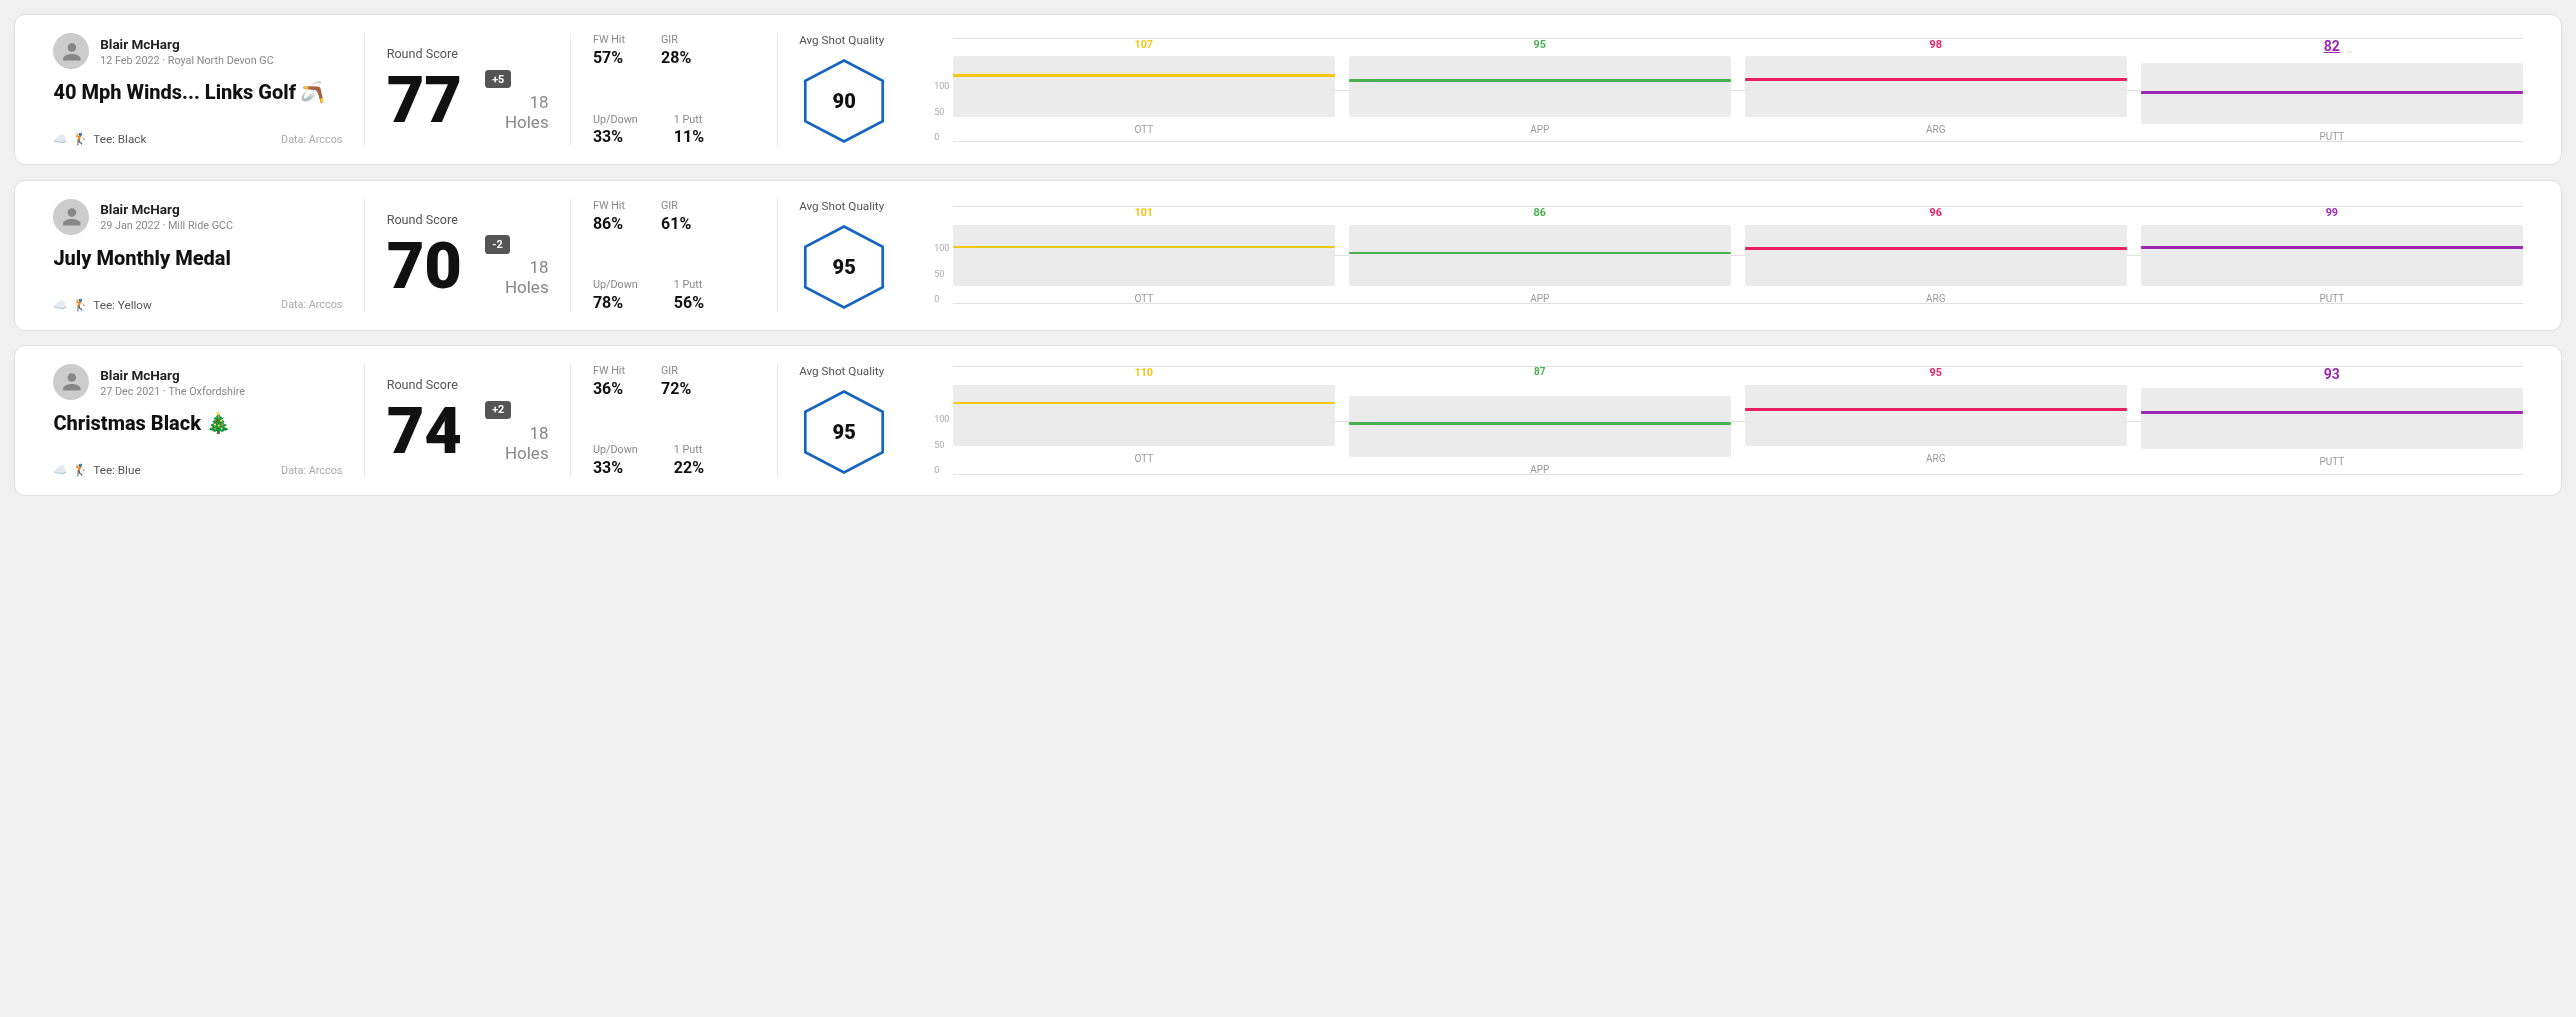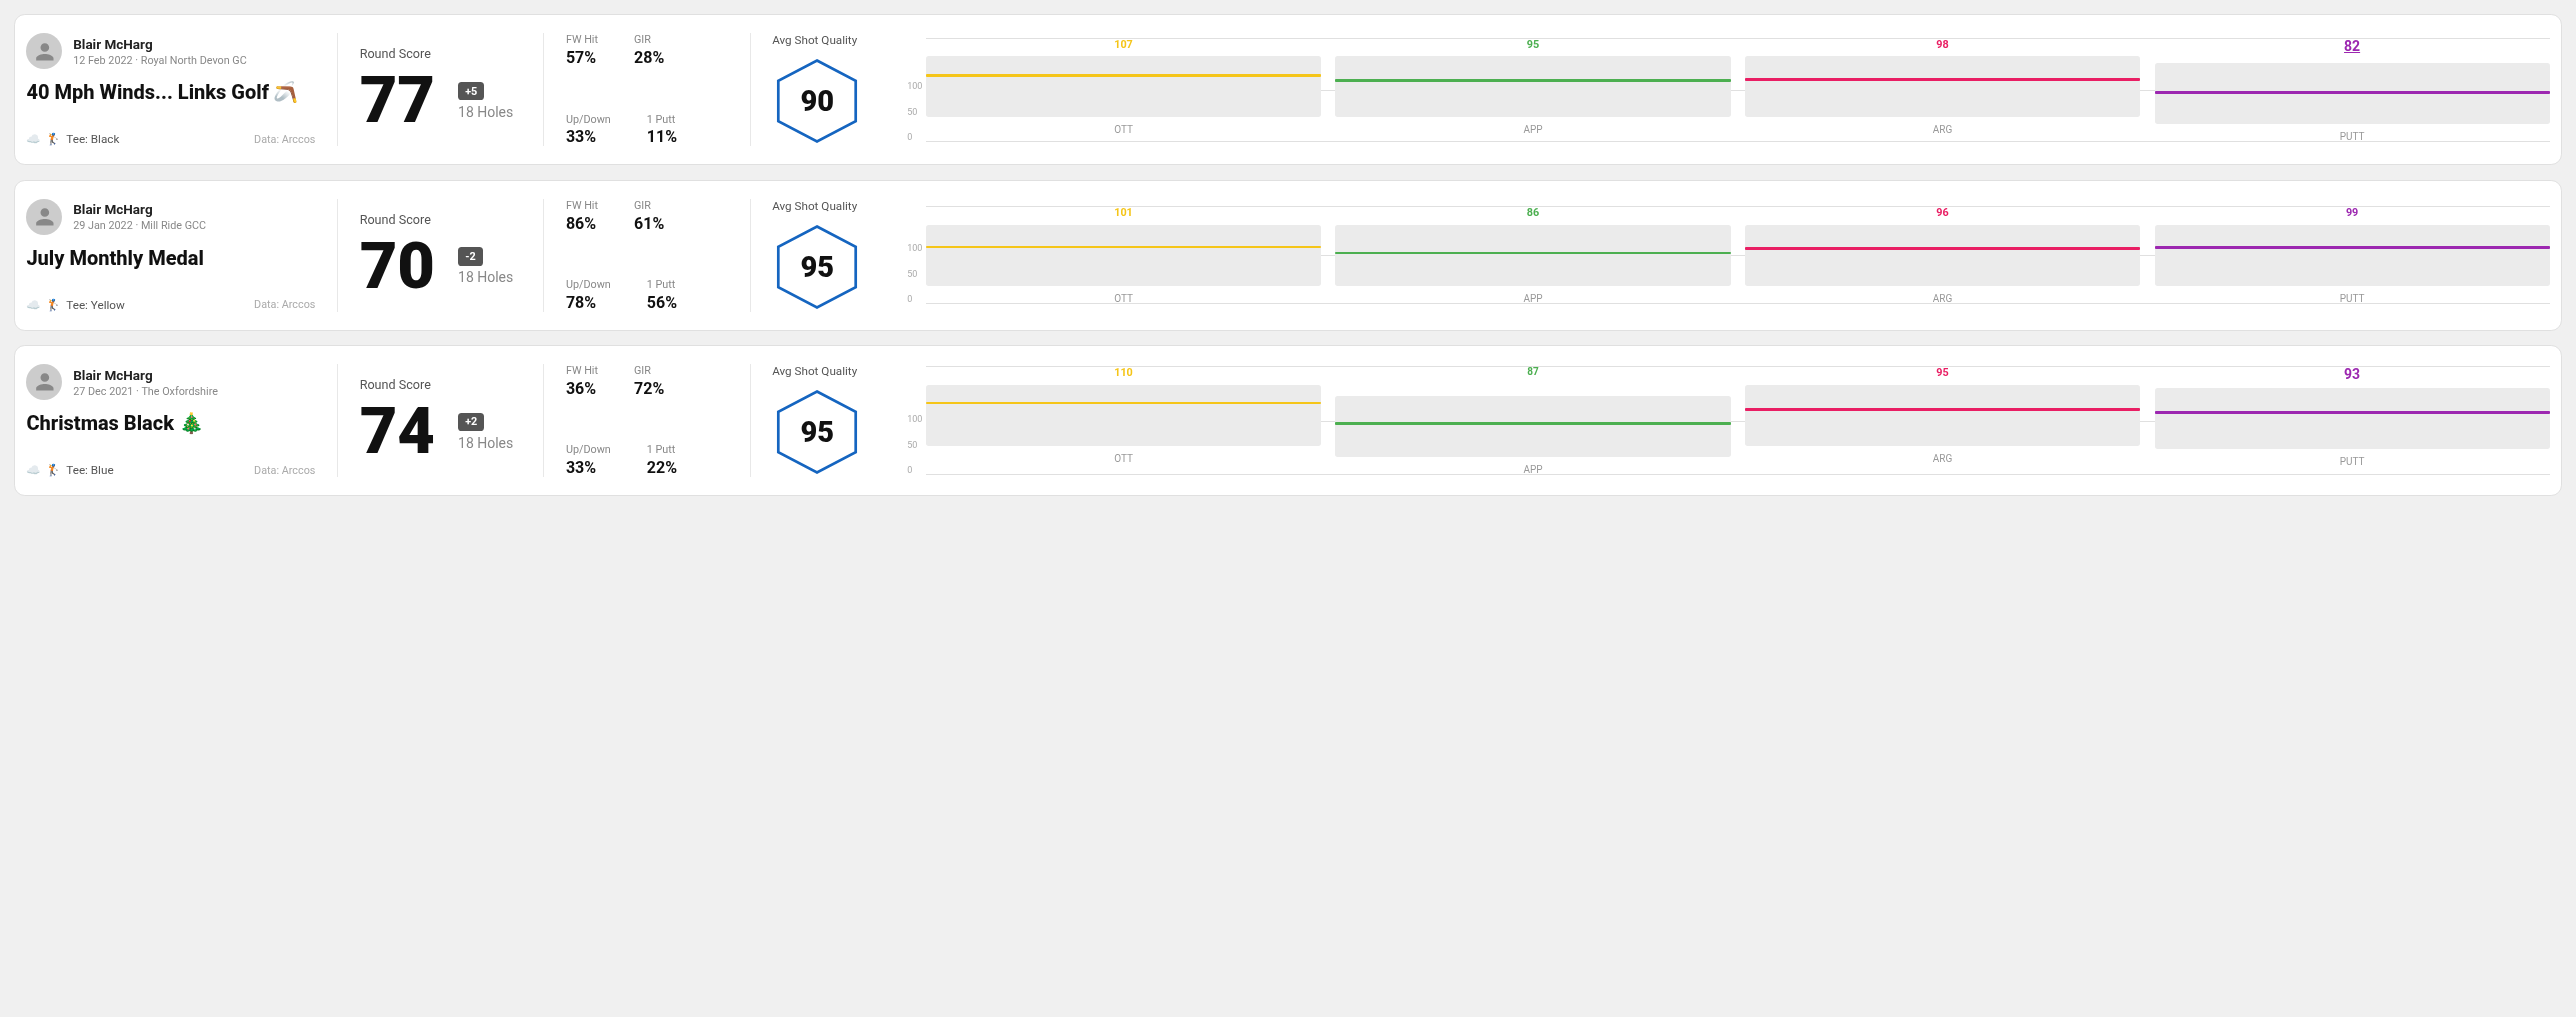--- a/index.html
+++ b/index.html
@@ -10,21 +10,21 @@
       min-width: 1263px;
     }
     .round-card {
       background: #fff;
       border-radius: 10.8px;
       border: 0.9px solid #e0e0e0;
       margin-bottom: 14.4px;
       display: flex;
       align-items: stretch;
       overflow: hidden;
-      padding: 18px 11px;
+      padding: 18px 38px;
       gap: 0;
     }
     .player-section {
       width: 289px;
       flex-shrink: 0;
       display: flex;
       flex-direction: column;
       justify-content: space-between;
     }
     .player-header {
@@ -117,21 +117,21 @@
     }
     .badge-pill {
       background: #555;
       color: #fff;
       font-size: 10.8px;
       font-weight: 700;
       padding: 2.7px 7.2px;
       border-radius: 3.6px;
     }
     .score-holes {
-      font-size: 14px;
+      font-size: 17px;
       color: #888;
       text-align: right;
     }
     .stats-section {
       width: 162px;
       flex-shrink: 0;
       display: flex;
       flex-direction: column;
       justify-content: space-between;
       gap: 12.6px;
@@ -161,21 +161,21 @@
       display: flex;
       align-items: center;
       justify-content: center;
     }
     .hexagon-svg {
       position: absolute;
       top: 0; left: 0;
       width: 100%; height: 100%;
     }
     .hexagon-score {
-      font-size: 29px;
+      font-size: 20px;
       font-weight: 900;
       color: #111;
       position: relative;
       z-index: 1;
     }
     .chart-bar-group {
       display: flex;
       flex-direction: column;
       align-items: center;
       gap: 3.6px;

